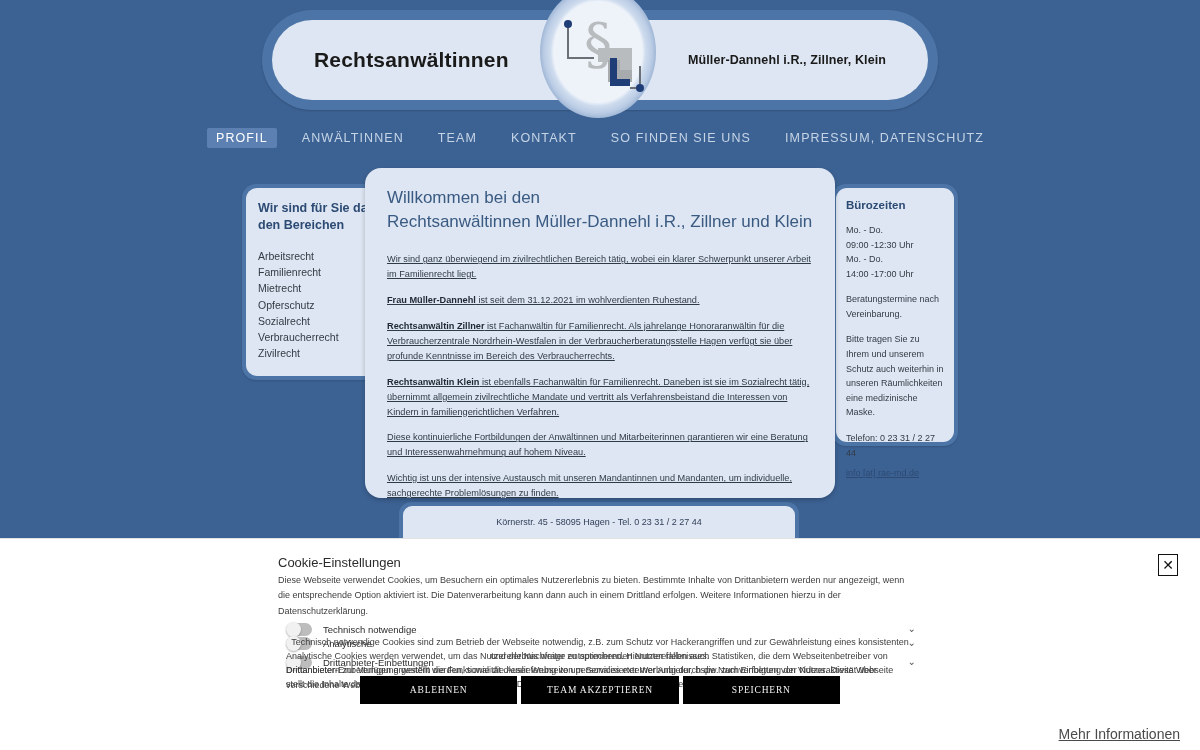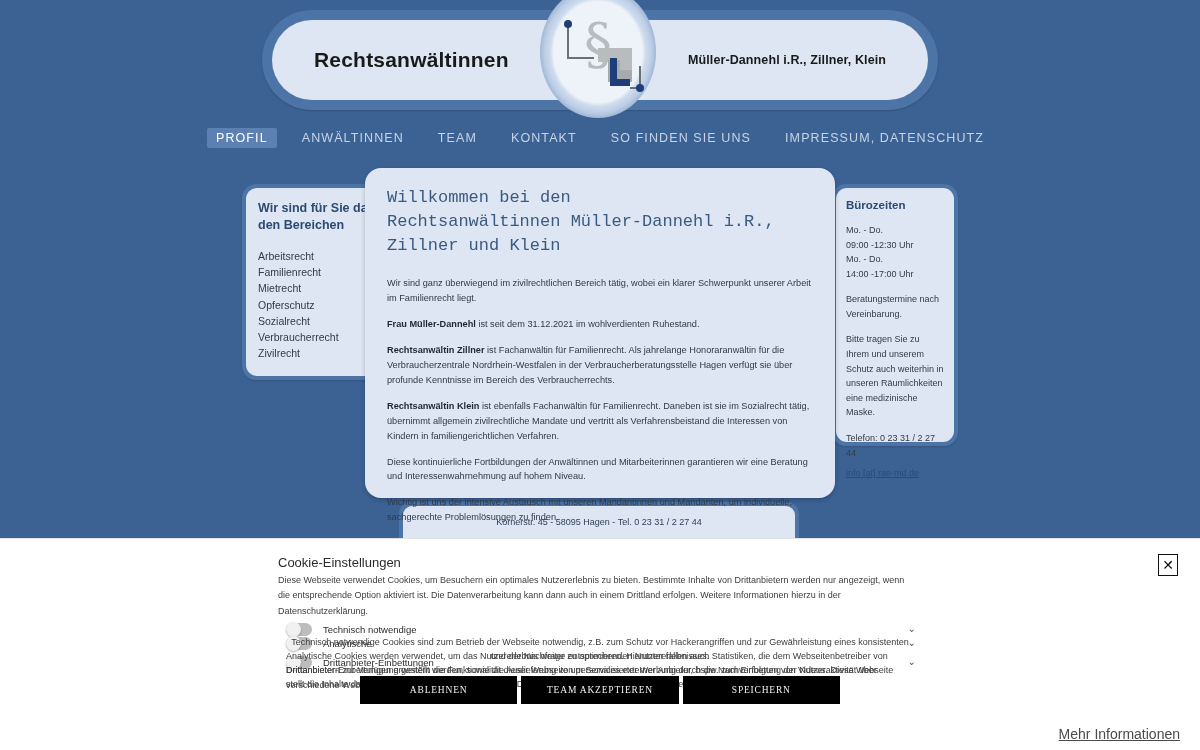--- a/index.html
+++ b/index.html
@@ -95,24 +95,23 @@
   
   .main-card {
     position: absolute; left: 365px; top: 168px; width: 470px; height: 330px;
     background: #dde6f2; border-radius: 16px;
     box-shadow: 0 2px 5px rgba(0,0,0,.22);
     padding: 18px 22px; z-index: 3;
   }
   .main-card h1 {
     font-size: 17px; font-weight: normal; color: #3a5a82; line-height: 1.42;
     margin-bottom: 18px;
-    font-family: Liberation Mono, monospace;
   }
   .main-card p {
-    font-size: 9.2px; color: #2f3a47; line-height: 1.62; margin-bottom: 11px;
+    font-size: 9.2px; color: #2f3a47; line-height: 1.62; margin-bottom: 11px; text-decoration: underline;
   }
   .main-card p b { font-weight: bold; color: #1d2833; }
 
   
   .foot-strip {
     position: absolute; left: 399px; top: 502px; width: 400px; height: 36px;
     background: #4c74a6; border-radius: 12px 12px 0 0;
   }
   .foot-strip .pane {
     position: absolute; left: 4px; top: 4px; right: 4px; bottom: 0;

